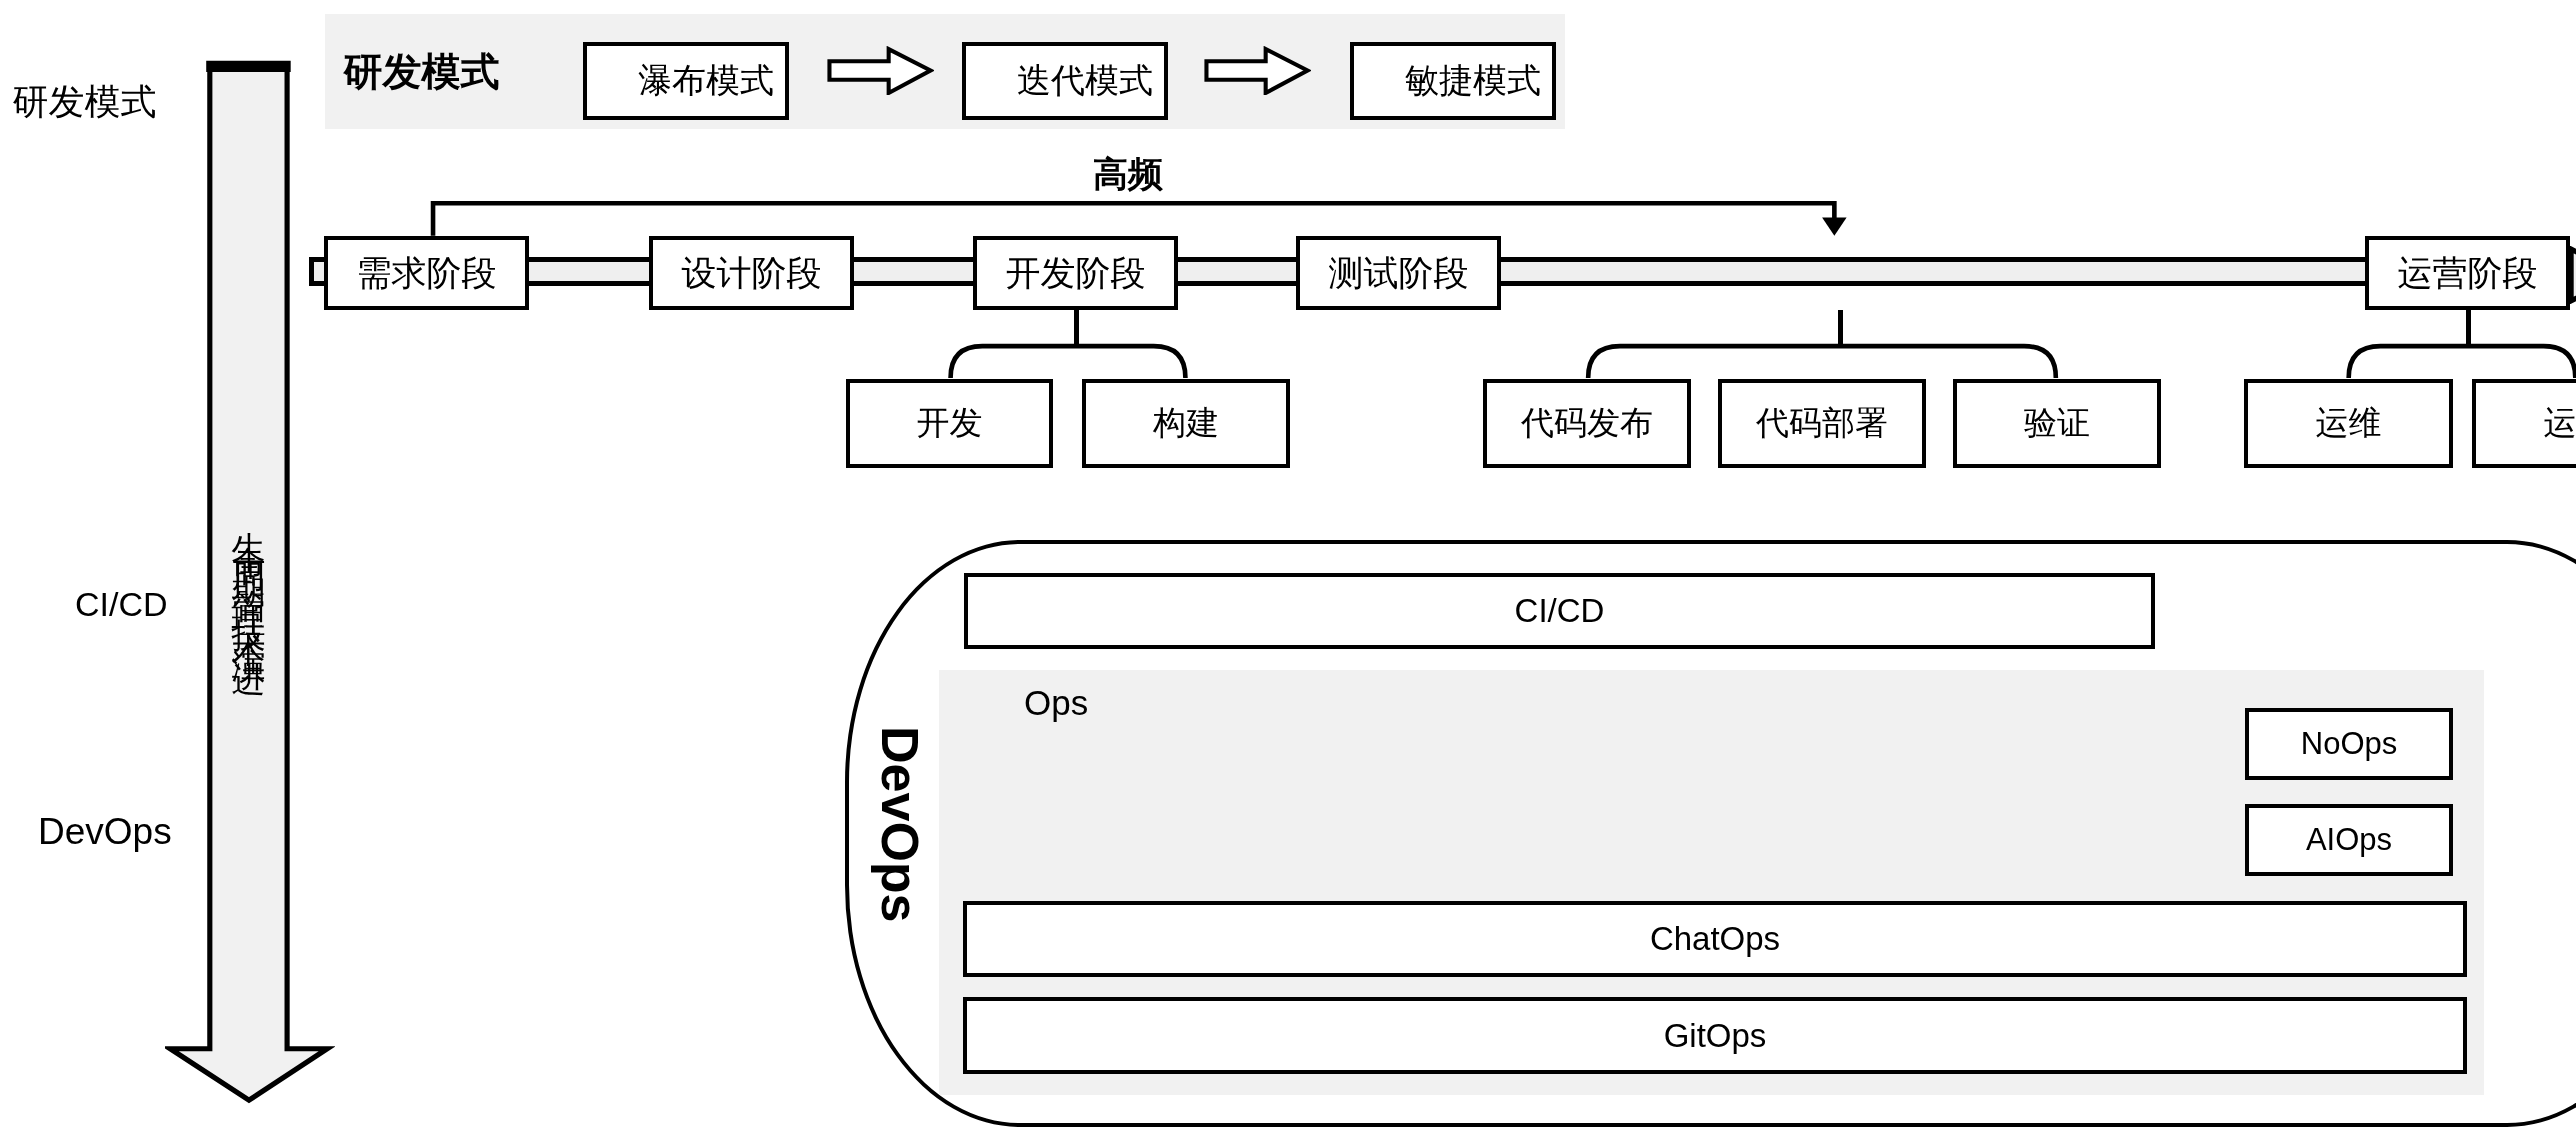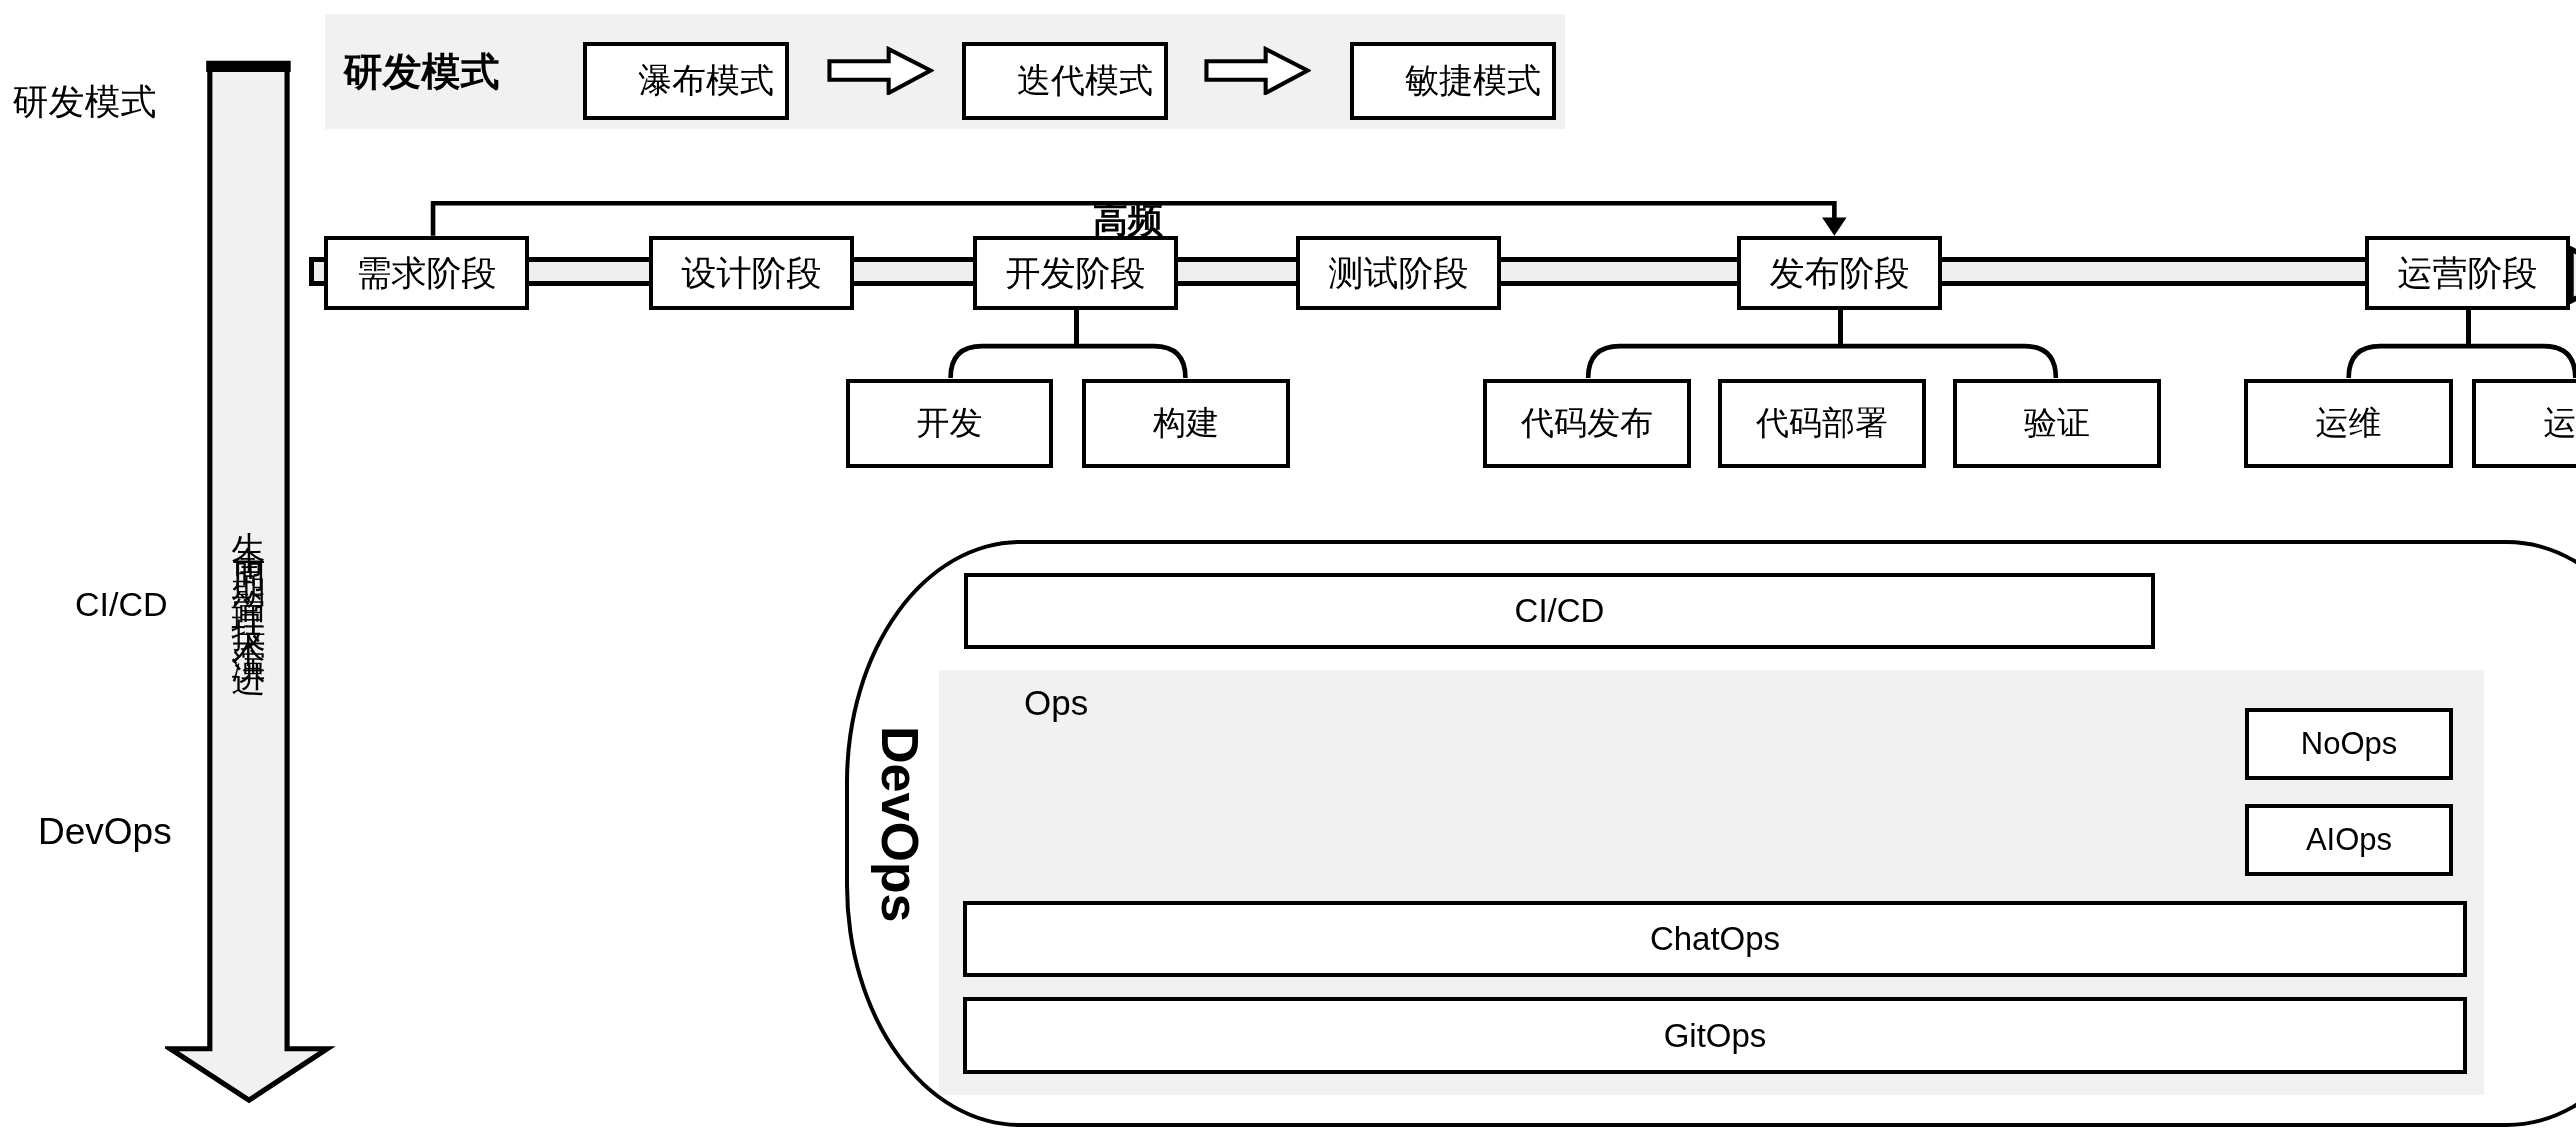--- a/index.html
+++ b/index.html
@@ -26,21 +26,21 @@
   .banner-title { position:absolute; left:18.5px; top:0; height:100%; display:flex; align-items:center;
                   font-size:39px; font-weight:bold; white-space:nowrap; }
   .mode-box { position:absolute; top:28px; width:206px; height:78px; background:#fff;
               border:4.6px solid #000; font-size:34px; white-space:nowrap;padding-left:40px; }
   .flow-arrow-svg { position:absolute; top:32px; }
 
   
   .band { position:absolute; left:309px; top:257px; width:2263px; height:29px; background:#efefef;
           border-top:5.2px solid #000; border-bottom:5.2px solid #000; border-left:5.2px solid #000; }
   .hf-label { position:absolute; left:1061px; top:151px; width:134px; text-align:center;
-              font-size:35px; font-weight:bold;margin-top:46px; }
+              font-size:35px; font-weight:bold; }
   .stage { position:absolute; top:236px; width:205px; height:74px; background:#fff;
            border:4.6px solid #000; font-size:35px; white-space:nowrap; z-index:3; }
   .stem { position:absolute; width:4.6px; height:34px; top:310px; background:#000; z-index:2; }
   .arch-svg { position:absolute; top:341px; }
   .sub { position:absolute; top:379px; height:89px; background:#fff; border:4.6px solid #000;
          font-size:33px; white-space:nowrap; }
 
   
   .devops-box { position:absolute; left:845px; top:540px; width:1837px; height:587px;
                 background:#fff; border:4.6px solid #000; border-radius:175px / 242px; }
@@ -103,21 +103,20 @@
 
   <div class="band"></div>
   <svg class="abs" style="left:2568px; top:246px;" width="60" height="58" viewBox="0 0 116 112">
     <polygon points="6,6 104,56 6,106" fill="#efefef" stroke="#000" stroke-width="10" stroke-linejoin="miter"></polygon>
   </svg>
 
   <div class="stage flexc" style="left:324px">需求阶段</div>
   <div class="stage flexc" style="left:649px">设计阶段</div>
   <div class="stage flexc" style="left:973px">开发阶段</div>
   <div class="stage flexc" style="left:1296px">测试阶段</div>
-  <div class="stage flexc" style="left:1737px">发布阶段</div>
   <div class="stage flexc" style="left:2365px">运营阶段</div>
 
   <div class="stem" style="left:1074px"></div>
   <div class="stem" style="left:1838px"></div>
   <div class="stem" style="left:2466px"></div>
 
   <svg class="arch-svg" style="left:947px" width="242" height="40" viewBox="0 0 470 78">
     <path d="M 6 72 Q 6 10 68 10 L 402 10 Q 464 10 464 72" fill="none" stroke="#000" stroke-width="9"></path>
   </svg>
   <svg class="arch-svg" style="left:1584px" width="476" height="40" viewBox="0 0 924 78">

